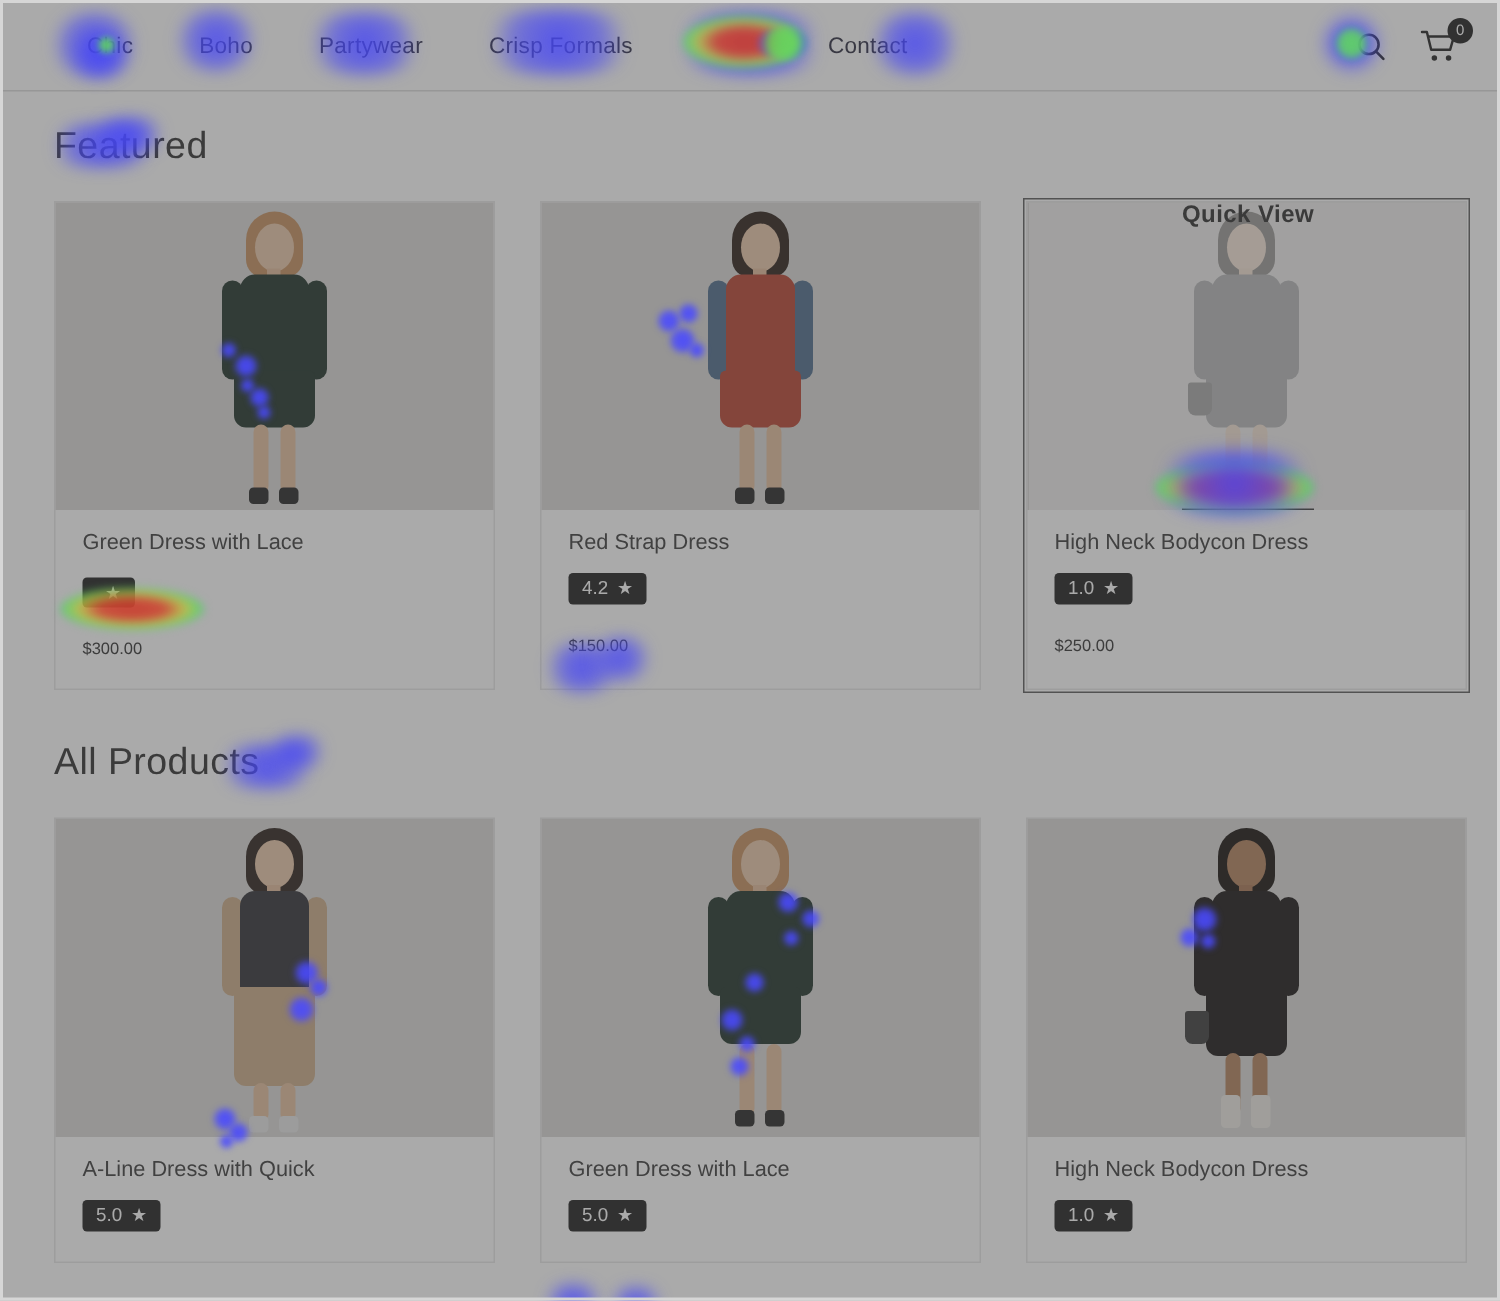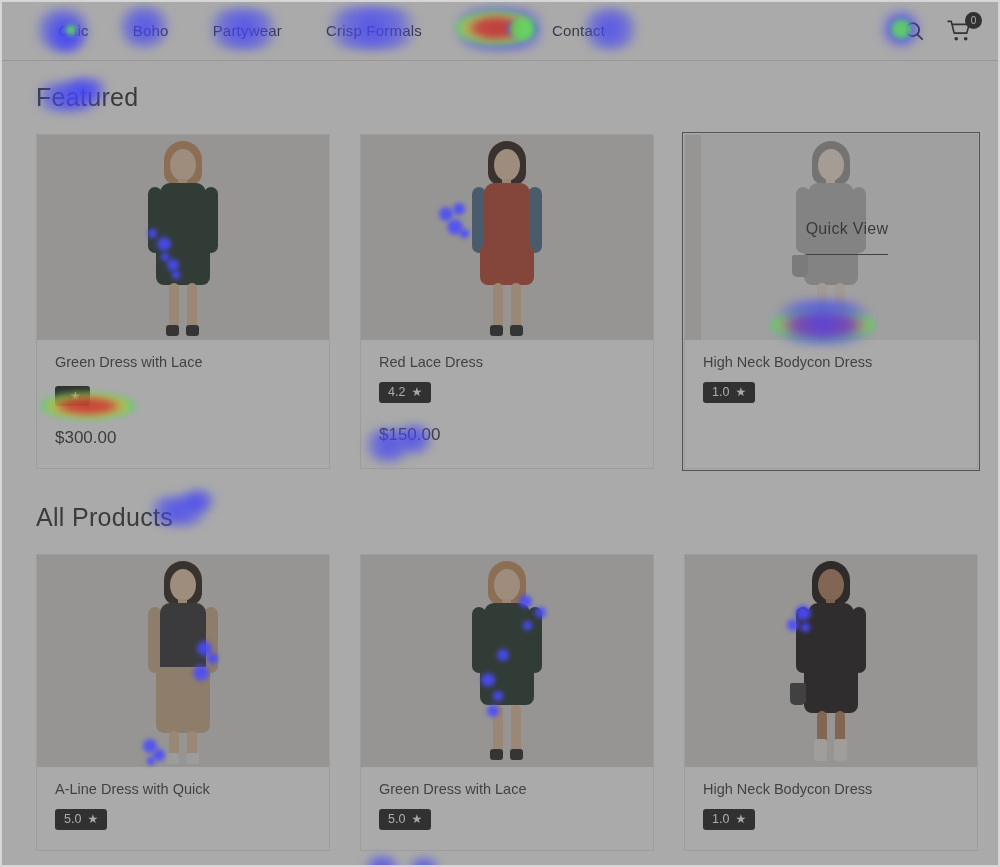--- a/index.html
+++ b/index.html
@@ -77,28 +77,28 @@
     margin-bottom:12px; white-space:nowrap;
   }
   .rating {
     display:inline-flex; align-items:center; gap:6px;
     background:#1c1c1c; color:#ffffff;
     border-radius:3px; padding:4px 9px;
     font-size:12.5px; line-height:1;
   }
   .rating .star { font-size:12px; }
   .card-price {
-    margin-top:22px; font-size:17px; color:#303030;
+    margin-top:22px; font-size:11px; color:#303030;
   }
 
   
   .quickview {
-    position:absolute; left:16px; top:0; width:100%; height:100%;
+    position:absolute; left:1px; top:0; width:100%; height:100%;
     background:rgba(255,255,255,.55);
-    display:flex; align-items:center; justify-content:center;
+    display:flex; justify-content:center;font-weight:bold;
   }
   .quickview-label {
     font-size:16px; color:#2c2c2c; letter-spacing:.3px;
     border-bottom:1px solid #3a3a3a; padding-bottom:16px;
   }
 
   
   .fig { position:absolute; left:50%; transform:translateX(-50%); bottom:0; width:150px; height:205px; }
   .fig i { position:absolute; display:block; }
   .fig .head { width:26px; height:32px; border-radius:13px/16px; background:#e8c6a8; left:62px; top:14px; }
@@ -224,21 +224,21 @@
             <i class="armR" style="background:#4c6b8a"></i>
             <i class="torso" style="background:#b7412f"></i>
             <i class="skirt" style="background:#b7412f"></i>
             <i class="legL"></i>
               <i class="legR"></i>
             <i class="shoeL"></i>
               <i class="shoeR"></i>
           </div>
         </div>
         <div class="card-body">
-          <div class="card-title">Red Lace Dress</div>
+          <div class="card-title">Red Strap Dress</div>
           <div class="rating">
             <span>4.2</span>
             <span class="star">★</span>
           </div>
           <div class="card-price">$150.00</div>
         </div>
       </div>
 
       <div class="card focused">
         <div class="card-img">
@@ -259,20 +259,21 @@
           <div class="quickview">
             <span class="quickview-label">Quick View</span>
           </div>
         </div>
         <div class="card-body">
           <div class="card-title">High Neck Bodycon Dress</div>
           <div class="rating">
             <span>1.0</span>
             <span class="star">★</span>
           </div>
+          <div class="card-price">$250.00</div>
         </div>
       </div>
     </div>
 
     <div class="section-title" style="margin-top:34px">All Products</div>
 
     <div class="grid">
 
       <div class="card">
         <div class="card-img" style="height:212px">

